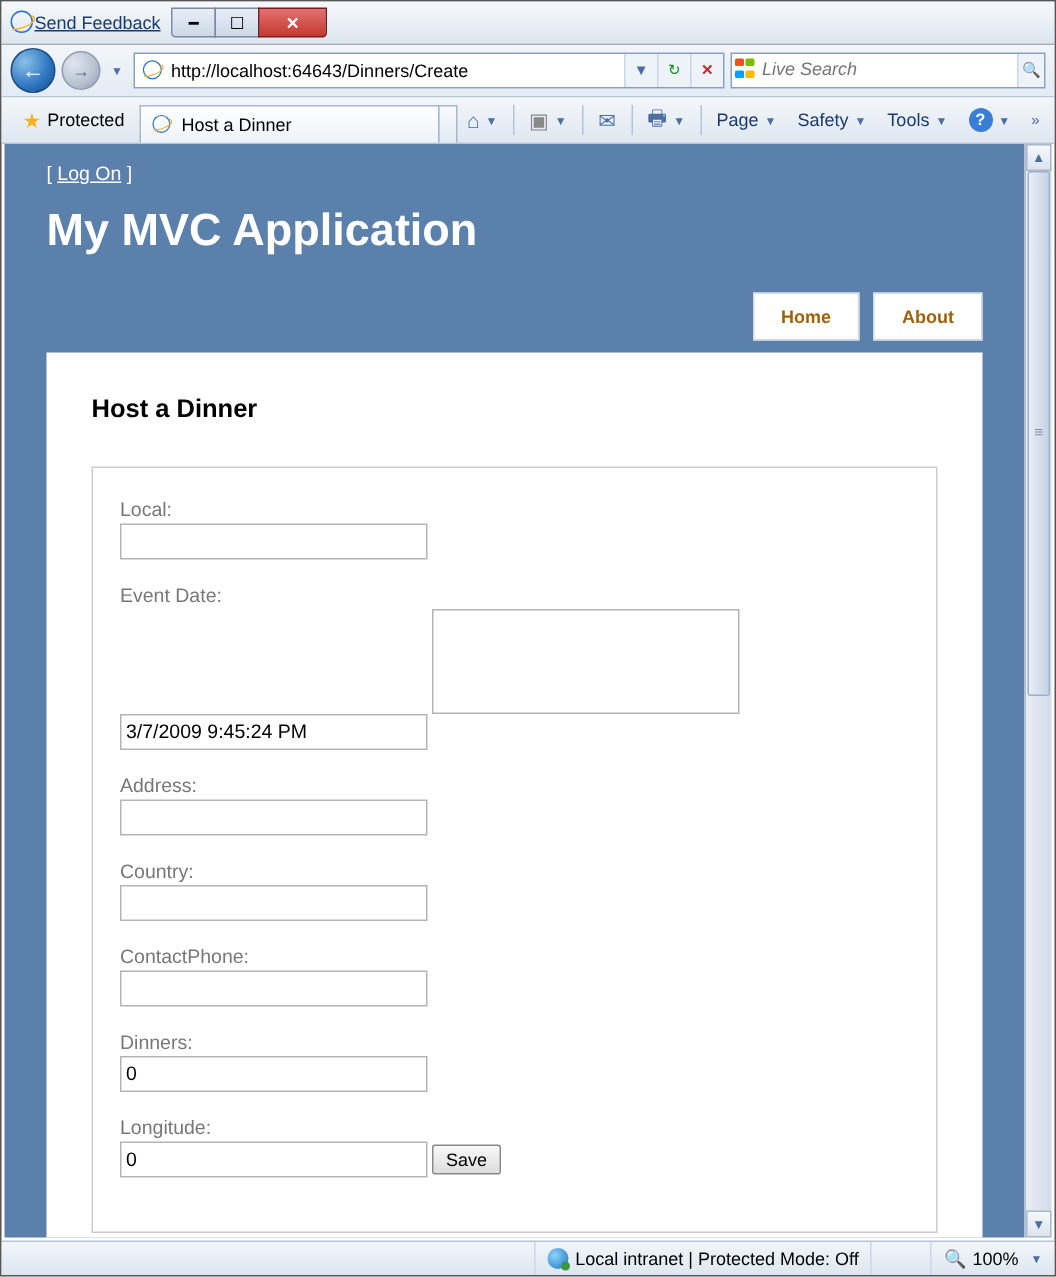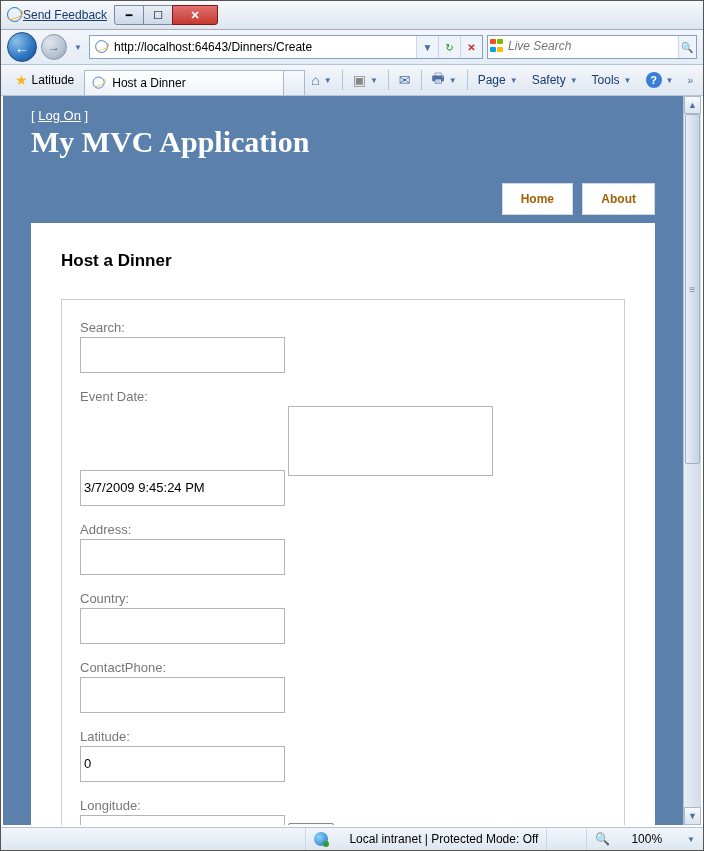--- a/index.html
+++ b/index.html
@@ -48,34 +48,34 @@
 .vscroll { width:18px; background:linear-gradient(to right,#e8edf4,#d4dce8); border-left:1px solid #b5c3d6; position:relative;}
 .vscroll .up, .vscroll .down { height:18px; background:linear-gradient(#f6f9fc,#dbe3ef); border:1px solid #aab8cc; display:flex; align-items:center; justify-content:center; font-size:9px; color:#4b6ea3;}
 .vscroll .down { position:absolute; bottom:0; left:0; right:0;}
 .vscroll .thumb { position:absolute; top:18px; left:1px; right:1px; height:350px; background:linear-gradient(to right,#e8eef6,#c6d3e5); border:1px solid #9fb0c8; border-radius:2px;}
 .vscroll .thumb::after { content:"≡"; position:absolute; top:50%; left:50%; transform:translate(-50%,-50%); color:#7a8ca8; font-size:10px;}
 
 
 .mvc-header { padding: 12px 28px 0 28px; color:#fff; }
 .mvc-login { font-size: 13px; color:#fff; padding-right:6px;}
 .mvc-login a { color:#fff; text-decoration: underline; }
-.mvc-title { font-size: 30px; font-weight: bold; margin-top: 2px; font-family: Liberation Serif, serif;}
+.mvc-title { font-size: 30px; font-weight: bold; margin-top: 14px; font-family: Liberation Sans, sans-serif;}
 .mvc-nav { text-align: right; margin-top: 24px; padding-right: 28px;}
 .mvc-nav a { display:inline-block; background:#fff; border:1px solid #cdd9e8; color:#a16207; font-weight:bold; padding:8px 18px; margin-left:6px; text-decoration:none; font-size:12px; font-family: Arial, sans-serif;}
 .mvc-body { background:#fff; margin: 8px 28px 0 28px; padding: 28px 30px 20px 30px; min-height: 590px;}
 .mvc-body h2 { font-family: Arial, sans-serif; font-size:17px; font-weight:bold; color:#000; margin-bottom: 28px;}
 .form-box { border:1px solid #ccc; padding: 20px 18px; }
 .form-box label { display:block; color:#777; font-size:13px; margin-bottom:2px; font-family: Verdana, sans-serif;}
-.form-box input[type=text] { width:205px; border:1px solid #b4b4b4; height:36px; padding:1px 3px; font-size:13px; margin-bottom:16px;}
+.form-box input[type=text] { width:205px; border:1px solid #b4b4b4; height:24px; padding:1px 3px; font-size:13px; margin-bottom:16px;}
 .form-box textarea { width:205px; height:70px; border:1px solid #b4b4b4; margin-bottom:16px; font-size:13px; padding: 2px 3px; resize:none;}
 .form-box .savebtn { border:1px solid #888; background:linear-gradient(#f8f8f8,#ddd); padding:2px 8px; font-size:12px; border-radius:2px;}
 
 
 .statusbar { position:absolute; bottom:0; left:0; right:0; height:23px; background:linear-gradient(#f2f6fb,#dde6f0); border-top:1px solid #b5c3d6; display:flex; align-items:center; font-size:12px;}
-.statusbar .seg { border-left:1px solid #cbd6e6; height:23px; display:flex; align-items:center; padding:0 8px; gap:21px;justify-content:flex-end;}
+.statusbar .seg { border-left:1px solid #cbd6e6; height:23px; display:flex; align-items:center; padding:0 8px; gap:4px;justify-content:flex-end;}
 .statusbar .left { flex:1;}
 .globe { width:14px; height:14px; border-radius:50%; background: radial-gradient(circle at 35% 35%, #8cd3ff, #1a72c0); position:relative; }
 .globe::after { content:""; position:absolute; width:6px; height:6px; background:#3a9a3a; border-radius:50%; bottom:-1px; right:-1px;}
 .ie-favicon { display:inline-block; width:16px; height:16px; position:relative;}
 .ie-favicon::before { content:""; position:absolute; width:13px; height:13px; border:1.5px solid #2a6fc9; border-radius:50%; top:0; left:0;}
 .ie-favicon::after { content:""; position:absolute; width:17px; height:6px; border:1.2px solid #f5b320; border-radius:50%; top:4px; left:-2px; transform:rotate(-20deg); border-top-color:transparent; border-left-color:transparent;}
 .winflag { display:inline-flex; width:16px; height:14px; flex-wrap:wrap; gap:1px;}
 .winflag span { width:6px; height:5px; border-radius:1px;}
 .wf-r { background:#f25022;} .wf-g { background:#7fba00;} .wf-b { background:#00a4ef;} .wf-y { background:#ffb900;}
 </style>
@@ -113,21 +113,21 @@
         </span>
       </span>
     <input type="text" placeholder="Live Search" style="">
     <div class="sdrop">🔍</div>
   </div>
 </div>
 
 <div class="cmdbar">
   <div class="favstar">
     <span class="star">★</span>
-    <span>Latitude</span>
+    <span>Protected</span>
   </div>
   <div class="tab">
     <span class="ie-favicon" style="transform:scale(0.8);"></span>
     <span>Host a Dinner</span>
   </div>
   <div class="newtab"></div>
   <div class="cmd-right">
     <div class="cmd-btn">
         <span class="cmd-icon">⌂</span>
         <span class="dd">▼</span>
@@ -173,38 +173,38 @@
       <div class="mvc-login">[ <a href="#">Log On</a> ]</div>
       <div class="mvc-title">My MVC Application</div>
     </div>
     <div class="mvc-nav">
       <a href="#">Home</a>
       <a href="#">About</a>
     </div>
     <div class="mvc-body">
       <h2>Host a Dinner</h2>
       <div class="form-box">
-        <label>Search:</label>
+        <label>Local:</label>
         <input type="text" value="" style="">
 
         <label>Event Date:</label>
         <input type="text" value="3/7/2009 9:45:24 PM" style="">
 
         <textarea style=""></textarea>
 
         <label>Address:</label>
         <input type="text" value="" style="">
 
         <label>Country:</label>
         <input type="text" value="" style="">
 
         <label>ContactPhone:</label>
         <input type="text" value="" style="">
 
-        <label>Latitude:</label>
+        <label>Dinners:</label>
         <input type="text" value="0" style="">
 
         <label>Longitude:</label>
         <input type="text" value="0" style="">
 
         <button class="savebtn">Save</button>
       </div>
     </div>
   </div>
   <div class="vscroll">

